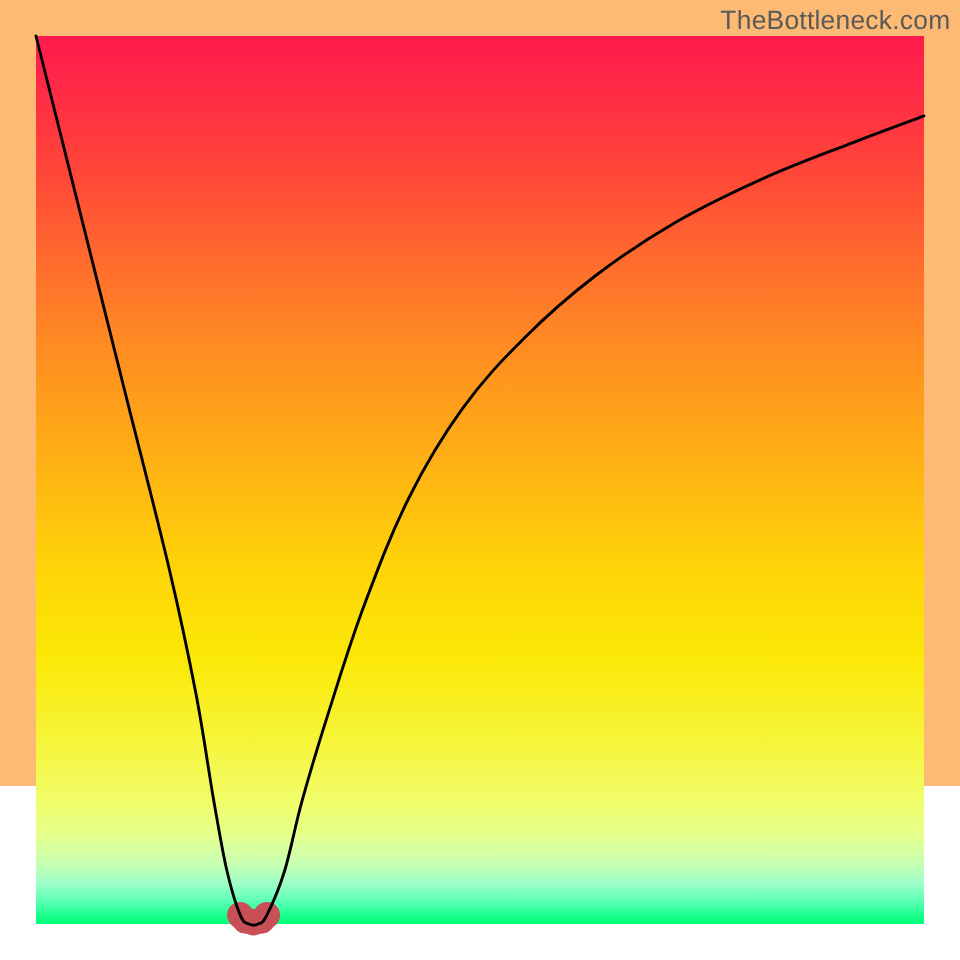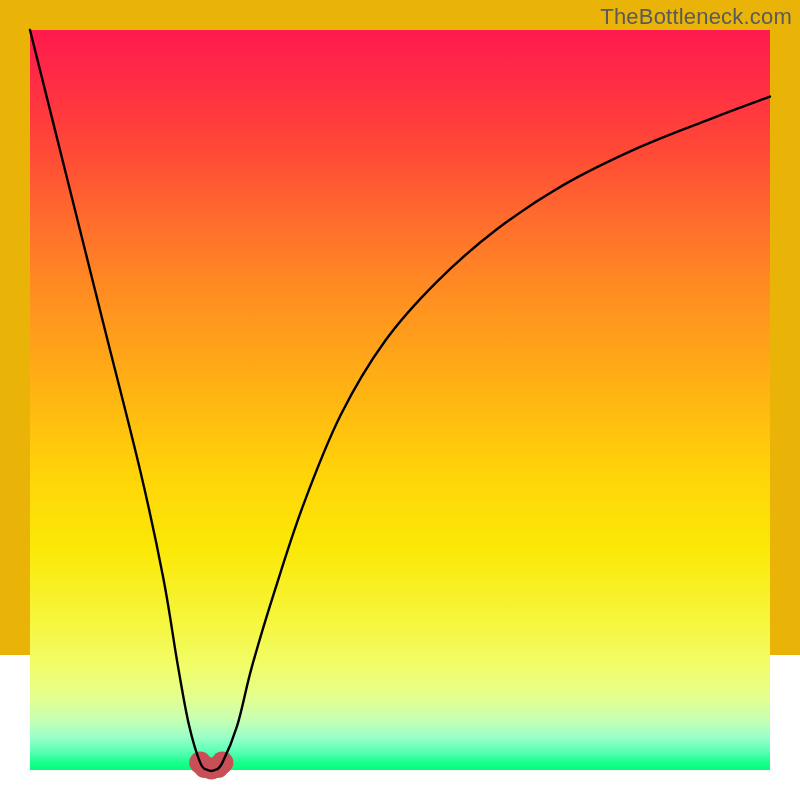--- a/index.html
+++ b/index.html
@@ -6,21 +6,21 @@
     margin: 0;
     padding: 0;
     width: 800px;
     height: 800px;
     overflow: hidden;
     font-family: Arial, Helvetica, sans-serif;
   }
   .frame {
     width: 800px;
     height: 655px;
-    background: #eab308;
+    background: #fdba74;
     position: relative;
     text-decoration: underline;
   }
   .plot {
     position: absolute;
     left: 30px;
     top: 30px;
     width: 740px;
     height: 740px;
     background: linear-gradient(to bottom,

